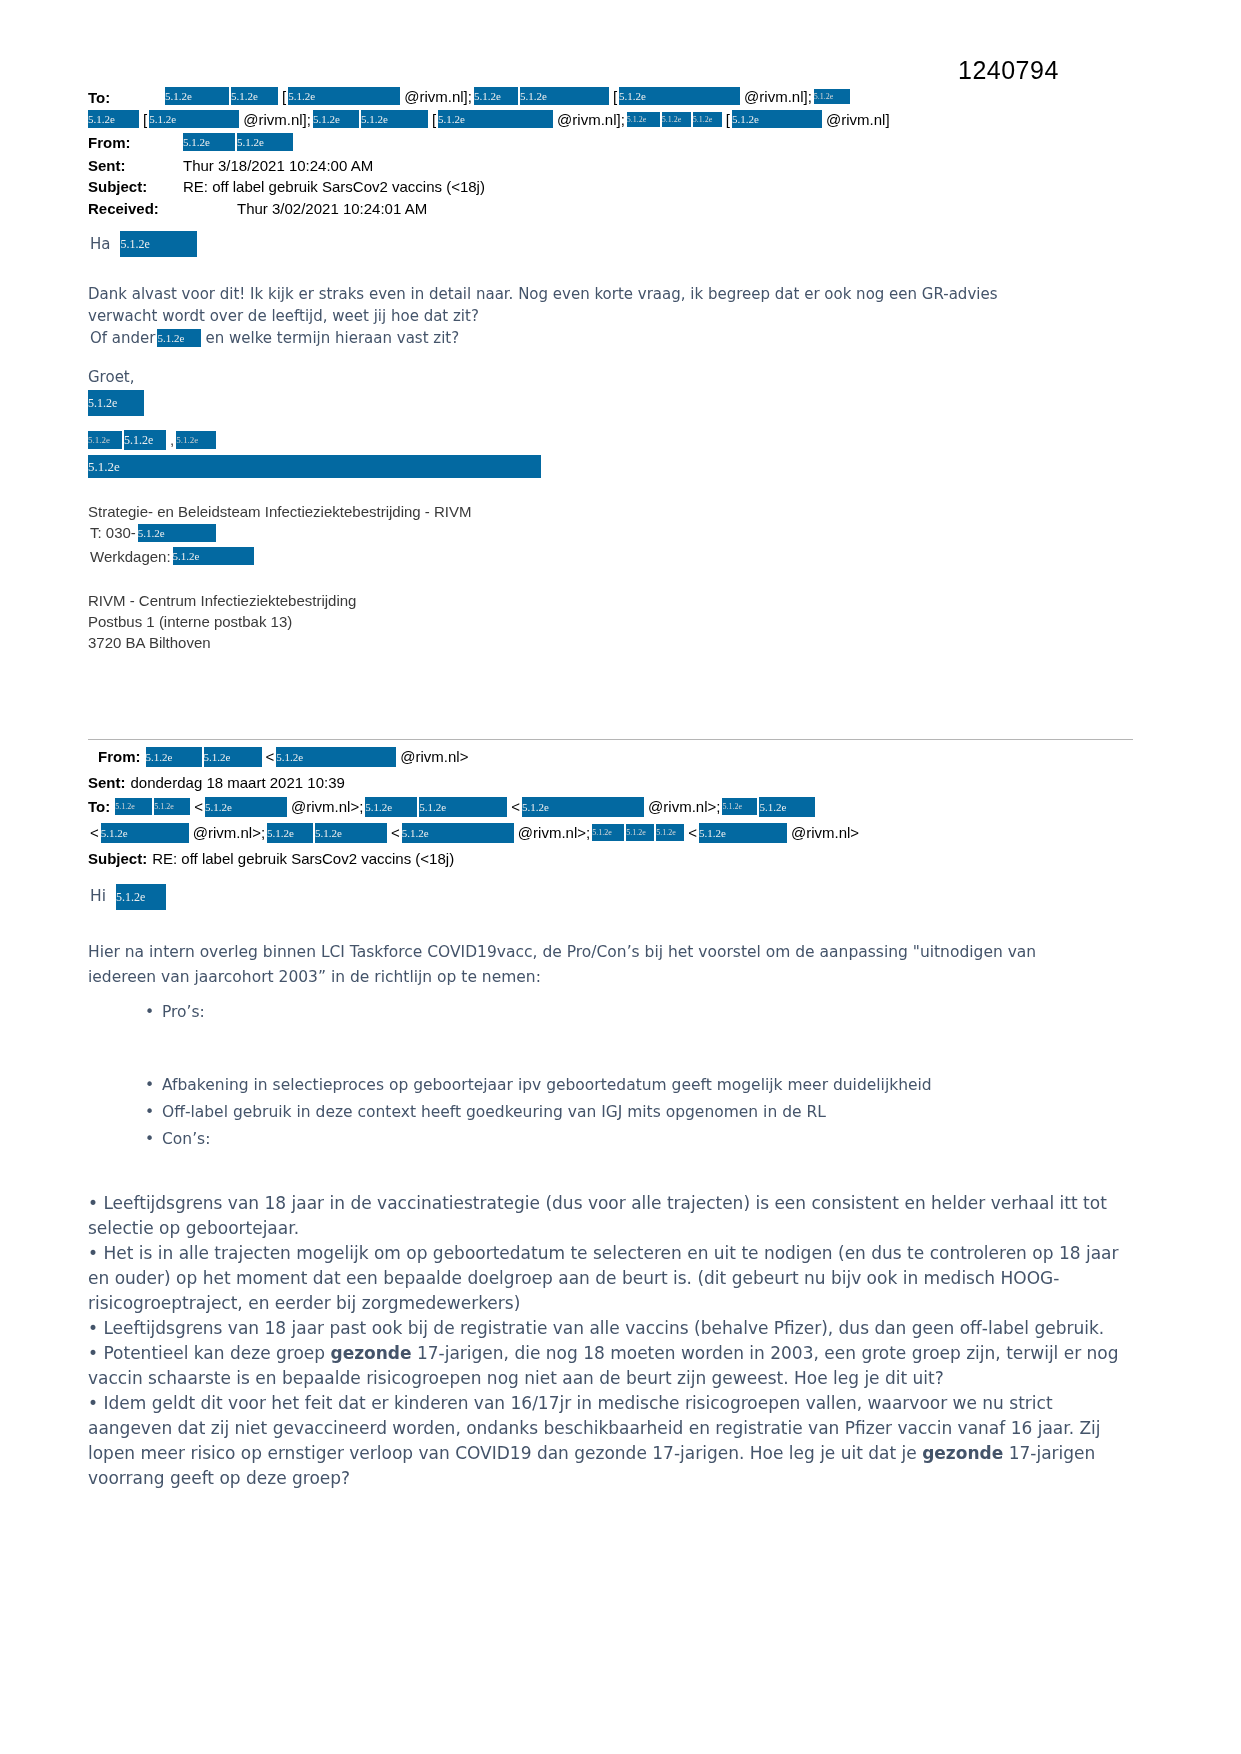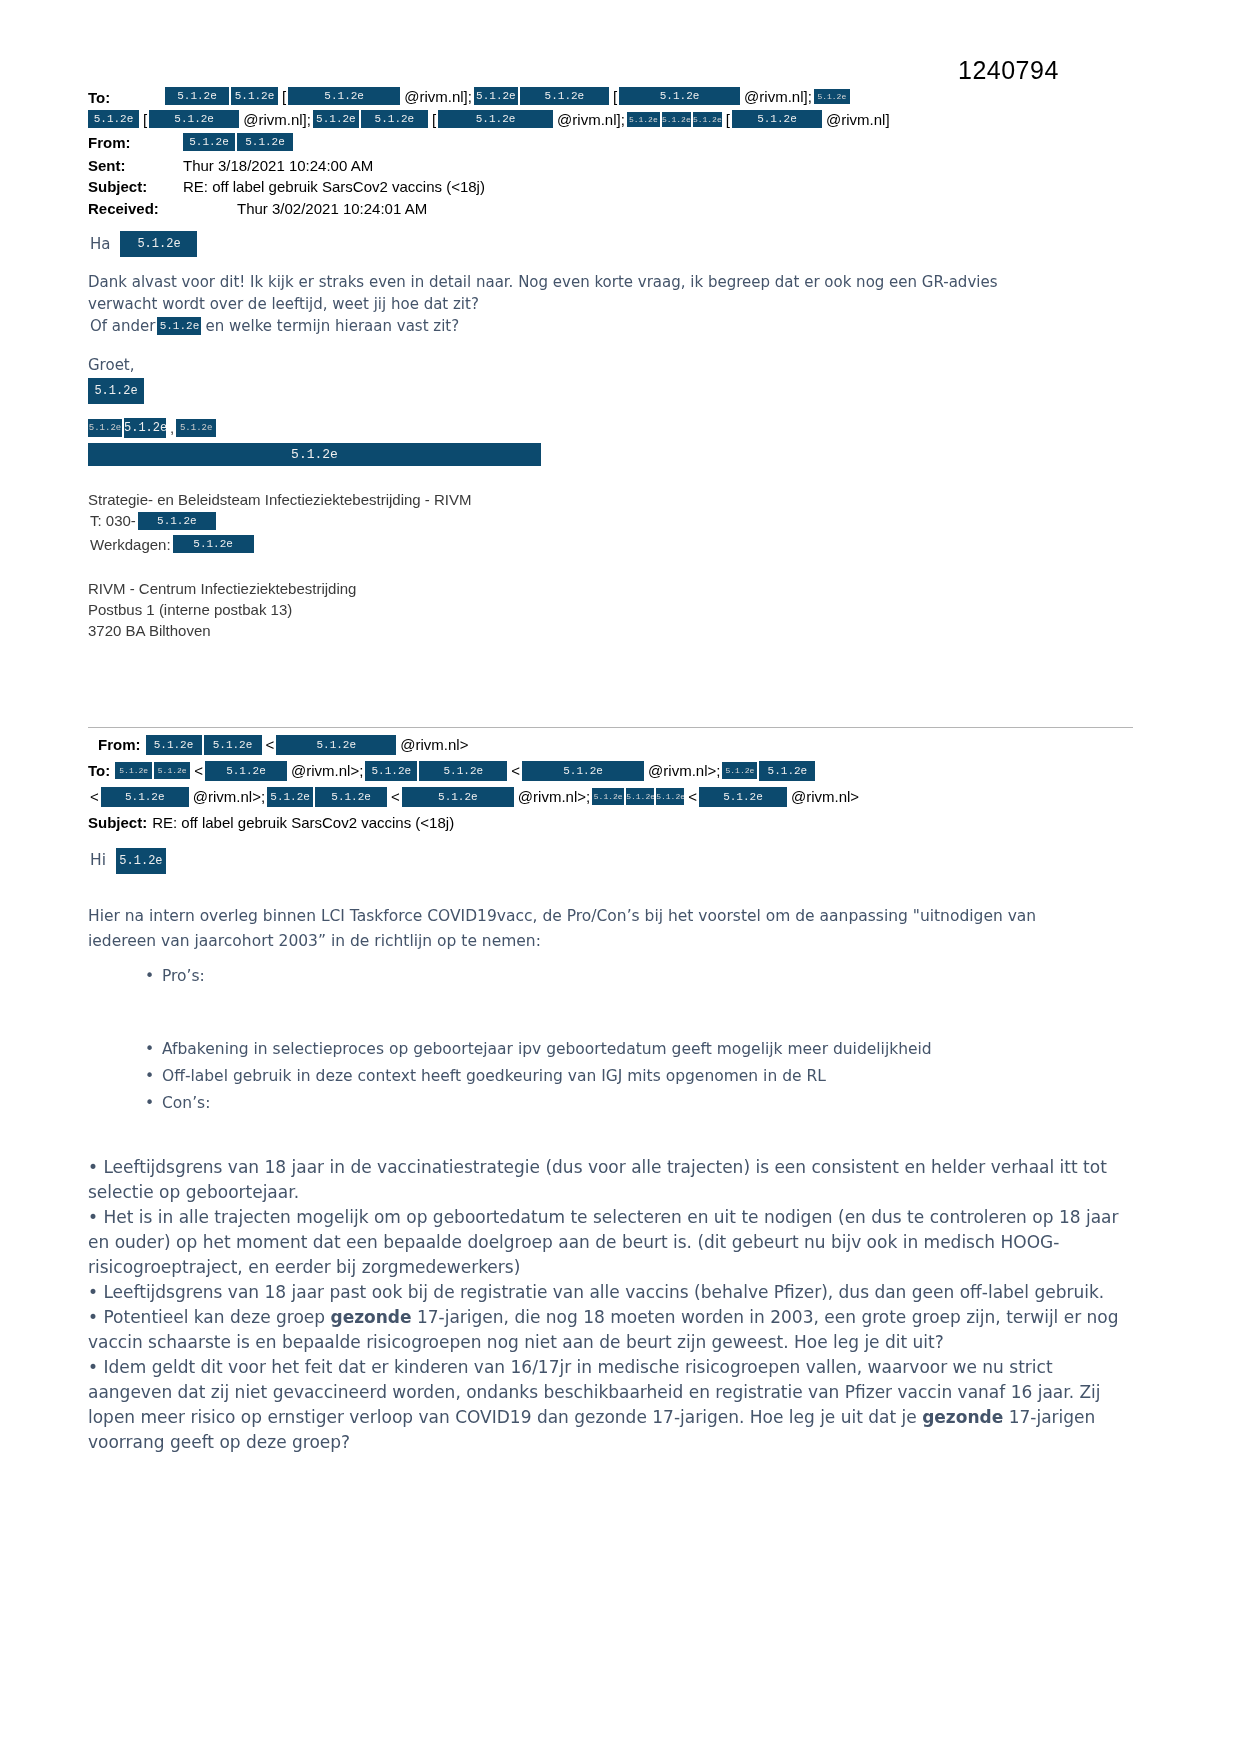--- a/index.html
+++ b/index.html
@@ -13,44 +13,44 @@
     color:#000;
   }
   .docnum{
     position:absolute;top:56px;left:958px;
     font-size:25px;letter-spacing:.5px;color:#000;
     font-family:"Liberation Sans",sans-serif;
   }
   
   .redact{
     display:inline-block;vertical-align:middle;
-    background:#0c4a6e;color:#efefef;
-    font-family:Liberation Mono, monospace;
+    background:#0369a1;color:#efefef;
+    font-family:Liberation Serif, serif;
     font-size:11px;height:18px;line-height:18px;
-    text-align:center;margin:0 2px 2px 0;
+    text-align:left;margin:0 2px 2px 0;
     overflow:hidden;white-space:nowrap;
   }
   .redact.sm{height:15px;line-height:15px;font-size:8px;color:#d9d9d9;}
   .redact.lg{height:26px;line-height:26px;font-size:12px;}
   .redact.wide{height:23px;line-height:23px;font-size:13px;}
   .frag{display:inline-block;vertical-align:middle;padding:0 2px;margin-bottom:2px;}
   .frag.b{font-weight:bold;}
   
   .header1{font-size:15px;line-height:19px;}
   .hrow{white-space:nowrap;margin-bottom:1px;}
   .hlabel{display:inline-block;width:77px;font-weight:bold;vertical-align:middle;}
   .hval{vertical-align:middle;}
   .ml18{margin-left:18px;}
   .ml72{margin-left:72px;}
   
   .body1{font-family:"DejaVu Sans",sans-serif;color:#44546a;font-size:15px;line-height:22px;}
   .body2{font-family:"DejaVu Sans",sans-serif;color:#44546a;font-size:15.5px;line-height:25px;}
   .greet{display:flex;align-items:center;gap:8px;}
   .greet1{margin-top:13px;}
-  .para1{margin-top:12px;width:935px;}
+  .para1{margin-top:24px;width:935px;}
   .closing1{margin-top:15px;}
   .closingbox{margin-top:2px;}
   
   .sig{font-size:15px;line-height:22px;color:#3a3a3a;margin-top:9px;}
   .sigrow1{margin-top:11px;}
   .sigrow1 .redact{height:20px;line-height:20px;font-size:12px;}
   .sigrow1 .redact.sm{height:18px;line-height:18px;font-size:9px;color:#cfcfcf;}
   .sigrow2{margin-top:2px;}
   .team{margin-top:21px;}
   .org{margin-top:21px;}
@@ -135,20 +135,23 @@
     <div class="sigline">3720 BA Bilthoven</div>
   </div>
 
   <div class="divider"></div>
 
   <div class="header2">
     <div class="h2row indent10">
       <span class="h2label">From:</span><span><span class="redact" style="width: 56px;">5.1.2e</span><span class="redact" style="width: 58px;">5.1.2e</span><span class="frag">&lt;</span><span class="redact" style="width: 120px;">5.1.2e</span><span class="frag">@rivm.nl&gt;</span></span>
     </div>
     <div class="h2row">
+      <span class="h2label">Sent:</span><span>donderdag 18 maart 2021 10:39</span>
+    </div>
+    <div class="h2row">
       <span class="h2label">To:</span><span><span class="redact sm" style="width: 37px;">5.1.2e</span><span class="redact sm" style="width: 36px;">5.1.2e</span><span class="frag">&lt;</span><span class="redact" style="width: 82px;">5.1.2e</span><span class="frag">@rivm.nl&gt;;</span><span class="redact" style="width: 52px;">5.1.2e</span><span class="redact" style="width: 88px;">5.1.2e</span><span class="frag">&lt;</span><span class="redact" style="width: 122px;">5.1.2e</span><span class="frag">@rivm.nl&gt;;</span><span class="redact sm" style="width: 35px;">5.1.2e</span><span class="redact" style="width: 56px;">5.1.2e</span></span>
     </div>
     <div class="h2row">
       <span><span class="frag">&lt;</span><span class="redact" style="width: 88px;">5.1.2e</span><span class="frag">@rivm.nl&gt;;</span><span class="redact" style="width: 46px;">5.1.2e</span><span class="redact" style="width: 72px;">5.1.2e</span><span class="frag">&lt;</span><span class="redact" style="width: 112px;">5.1.2e</span><span class="frag">@rivm.nl&gt;;</span><span class="redact sm" style="width: 32px;">5.1.2e</span><span class="redact sm" style="width: 28px;">5.1.2e</span><span class="redact sm" style="width: 28px;">5.1.2e</span><span class="frag">&lt;</span><span class="redact" style="width: 88px;">5.1.2e</span><span class="frag">@rivm.nl&gt;</span></span>
     </div>
     <div class="h2row">
       <span class="h2label">Subject:</span><span>RE: off label gebruik SarsCov2 vaccins (&lt;18j)</span>
     </div>
   </div>
 

